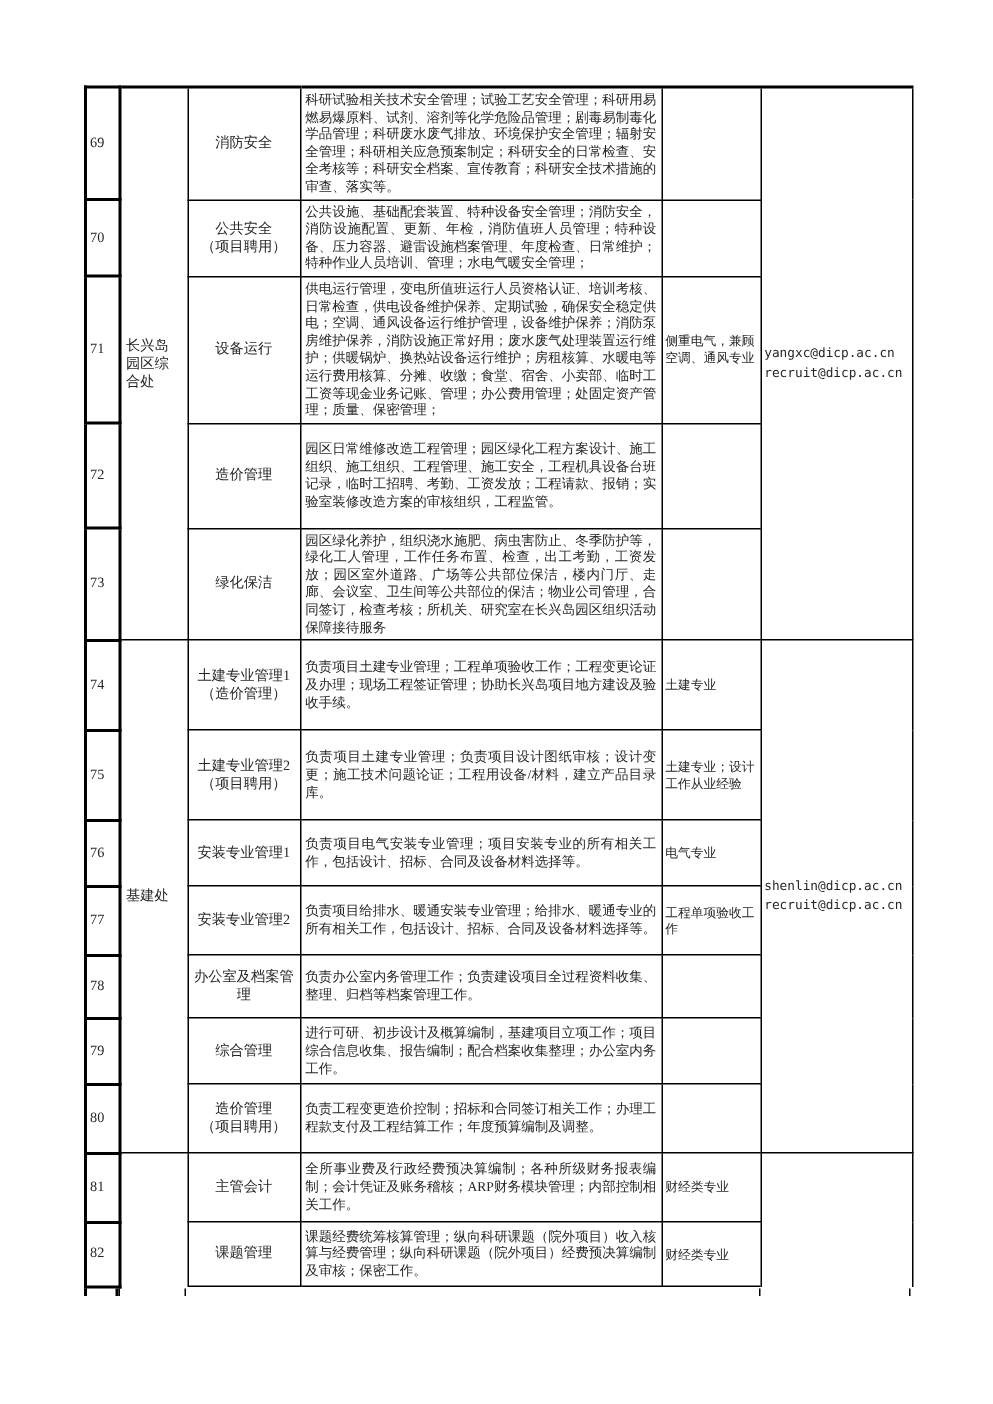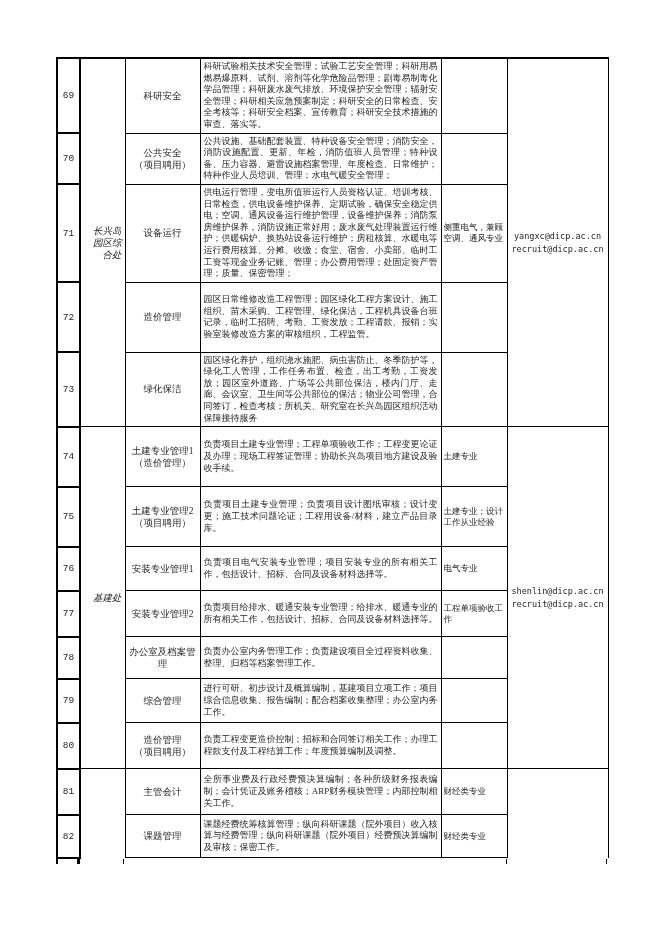--- a/index.html
+++ b/index.html
@@ -14,30 +14,29 @@
   td{
     border:1px solid #000;
     vertical-align:middle;
     overflow:hidden;
     padding:1px 2px;
     box-sizing:border-box;
   }
   tr.first td{border-top-width:2px;}
   td.num{
     border-width:2px;
-    text-align:center;
+    text-align:left;
     font-size:9.5px;
-    font-family:Liberation Mono, monospace;
+    font-family:Liberation Serif, serif;
   }
   td.dept{
-    text-align:right;
+    text-align:left;
     font-size:9.5px;
     line-height:12px;
     padding:1px 3px;
-    font-style:italic;
   }
   td.pos{
     text-align:center;
     font-size:9.5px;
     line-height:12px;
     white-space:pre-line;
   }
   td.duty{
     font-size:9px;
     line-height:11.6px;
@@ -45,21 +44,21 @@
     text-justify:inter-character;
     padding:2px 3px;
     font-family:Liberation Serif, serif;
   }
   td.req{
     font-size:8.5px;
     line-height:11px;
     padding:1px 2px;
   }
   td.email{
-    text-align:center;
+    text-align:left;
     font-family:"DejaVu Sans Mono","Liberation Mono",monospace;
     font-size:8.5px;
     line-height:13px;
     margin-left:40px;
   }
   td.cut{border-bottom:none;}
   
   .stub{
     position:absolute;top:100%;height:5px;box-sizing:border-box;
     border-left:1px solid #000;border-right:1px solid #000;
@@ -76,21 +75,21 @@
         <col style="width:45px">
         <col style="width:75px">
       <col style="width:241px">
         <col style="width:66px">
         <col style="width:101px">
     </colgroup>
     <tbody>
       <tr class="first" style="height:72px">
         <td class="num">69</td>
         <td class="dept" rowspan="5">长兴岛园区综合处</td>
-        <td class="pos">科研安全</td>
+        <td class="pos">消防安全</td>
         <td class="duty">科研试验相关技术安全管理；试验工艺安全管理；科研用易燃易爆原料、试剂、溶剂等化学危险品管理；剧毒易制毒化学品管理；科研废水废气排放、环境保护安全管理；辐射安全管理；科研相关应急预案制定；科研安全的日常检查、安全考核等；科研安全档案、宣传教育；科研安全技术措施的审查、落实等。</td>
         <td class="req"></td>
         <td class="email" rowspan="5">
           <div>yangxc@dicp.ac.cn</div>
           <div>recruit@dicp.ac.cn</div>
         </td>
       </tr>
       <tr style="height:46px">
         <td class="num">70</td>
         <td class="pos">公共安全
@@ -100,21 +99,21 @@
       </tr>
       <tr style="height:94px">
         <td class="num">71</td>
         <td class="pos">设备运行</td>
         <td class="duty">供电运行管理，变电所值班运行人员资格认证、培训考核、日常检查，供电设备维护保养、定期试验，确保安全稳定供电；空调、通风设备运行维护管理，设备维护保养；消防泵房维护保养，消防设施正常好用；废水废气处理装置运行维护；供暖锅炉、换热站设备运行维护；房租核算、水暖电等运行费用核算、分摊、收缴；食堂、宿舍、小卖部、临时工工资等现金业务记账、管理；办公费用管理；处固定资产管理；质量、保密管理；</td>
         <td class="req">侧重电气，兼顾空调、通风专业</td>
       </tr>
       <tr style="height:70px">
         <td class="num">72</td>
         <td class="pos">造价管理</td>
-        <td class="duty">园区日常维修改造工程管理；园区绿化工程方案设计、施工组织、苗木采购、工程管理、绿化保洁，工程机具设备台班记录，临时工招聘、考勤、工资发放；工程请款、报销；实验室装修改造方案的审核组织，工程监管。</td>
+        <td class="duty">园区日常维修改造工程管理；园区绿化工程方案设计、施工组织、施工组织、工程管理、施工安全，工程机具设备台班记录，临时工招聘、考勤、工资发放；工程请款、报销；实验室装修改造方案的审核组织，工程监管。</td>
         <td class="req"></td>
       </tr>
       <tr style="height:66px">
         <td class="num">73</td>
         <td class="pos">绿化保洁</td>
         <td class="duty">园区绿化养护，组织浇水施肥、病虫害防止、冬季防护等，绿化工人管理，工作任务布置、检查，出工考勤，工资发放；园区室外道路、广场等公共部位保洁，楼内门厅、走廊、会议室、卫生间等公共部位的保洁；物业公司管理，合同签订，检查考核；所机关、研究室在长兴岛园区组织活动保障接待服务</td>
         <td class="req"></td>
       </tr>
 
       <tr style="height:60px">

